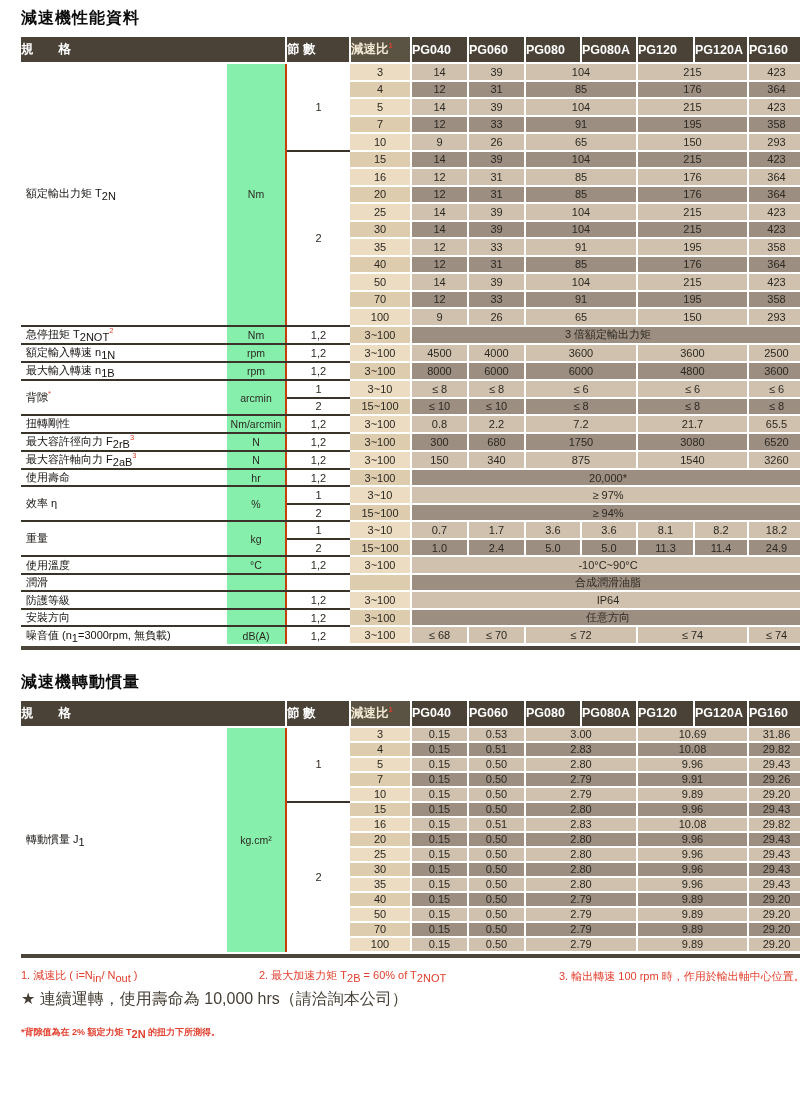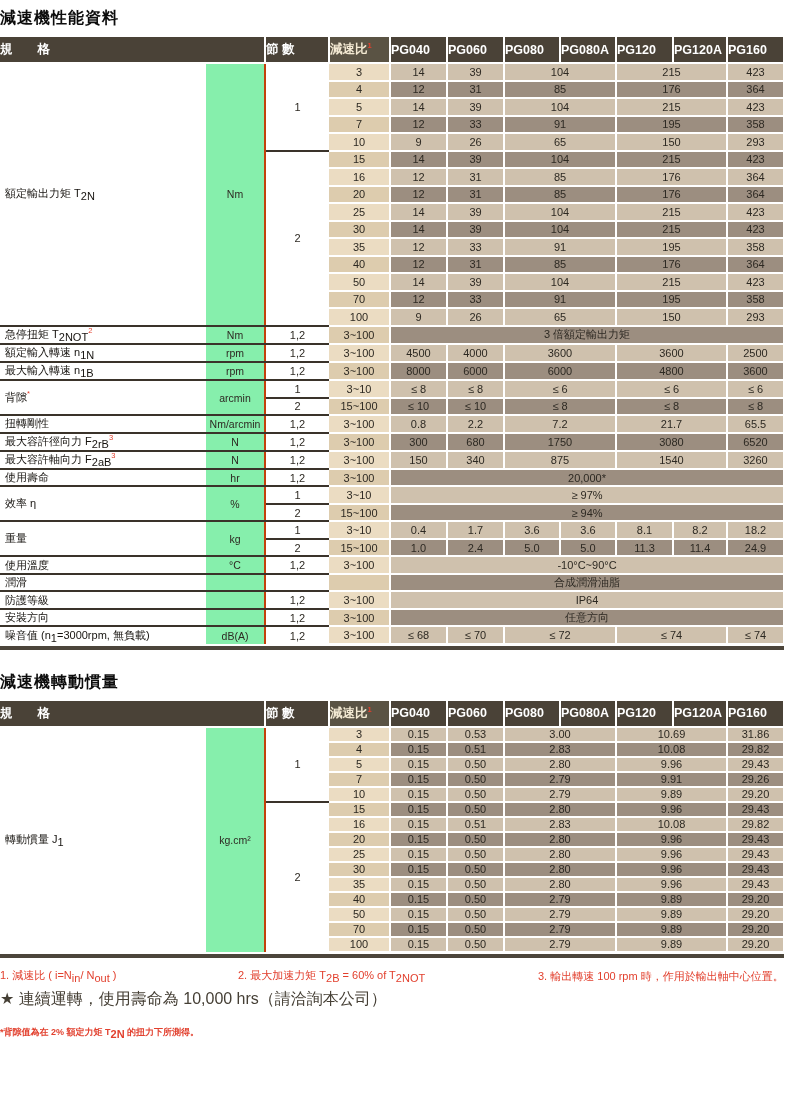--- a/index.html
+++ b/index.html
@@ -1,18 +1,18 @@
 <!DOCTYPE html>
 <html><head>
 <meta charset="utf-8">
 <style>
   *{margin:0;padding:0;box-sizing:border-box}
   html,body{background:#fff}
   body{width:800px;font-family:"Liberation Sans","DejaVu Sans",sans-serif;color:#26221c}
-  .wrap{padding:4px 8px 0 0}
+  .wrap{padding:4px 8px 0 21px}
   .sec-title{font-size:16px;font-weight:bold;color:#0d0d0d;margin:4px 0 8px 0;letter-spacing:1px}
   .sec-title.second{margin-top:22px}
   table{border-collapse:collapse;table-layout:fixed;width:784px}
   th.hd{background:#4a4237;color:#fff;font-size:12.5px;font-weight:bold;height:26px;text-align:left;
         border-right:2px solid #fff;border-bottom:2px solid #fff;overflow:hidden;white-space:nowrap}
   th.hd-ratio{background:#5a5344;color:#f3e9d2}
   td{font-size:11px;text-align:center;vertical-align:middle;overflow:hidden;white-space:nowrap;color:#2d2922}
   .t1 td{height:17.5px}
   .t2 td{height:15px}
   .lbl{background:#fff;text-align:left;padding-left:5px;color:#16130f}
@@ -295,21 +295,21 @@
         <tr>
           <td class="stg dkb" rowspan="1">2</td>
           <td class="ratio rd">15~100</td>
           <td class="val vd" colspan="7">≥ 94%</td>
         </tr>
         <tr>
           <td class="lbl dkb" rowspan="2"><span>重量</span></td>
           <td class="unit dkb" rowspan="2">kg</td>
           <td class="stg dkb" rowspan="1">1</td>
           <td class="ratio rl">3~10</td>
-          <td class="val vl">0.4</td>
+          <td class="val vl">0.7</td>
           <td class="val vl">1.7</td>
           <td class="val vl">3.6</td>
           <td class="val vl">3.6</td>
           <td class="val vl">8.1</td>
           <td class="val vl">8.2</td>
           <td class="val vl">18.2</td>
         </tr>
         <tr>
           <td class="stg dkb" rowspan="1">2</td>
           <td class="ratio rd">15~100</td>

